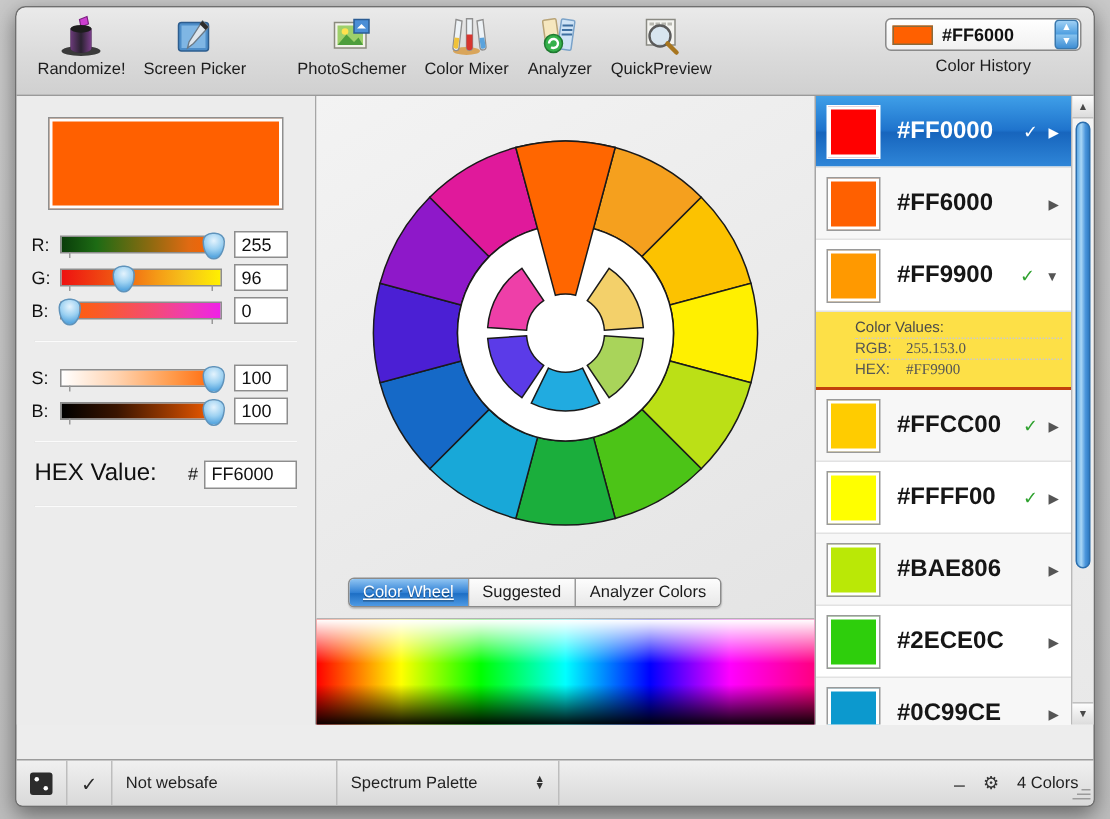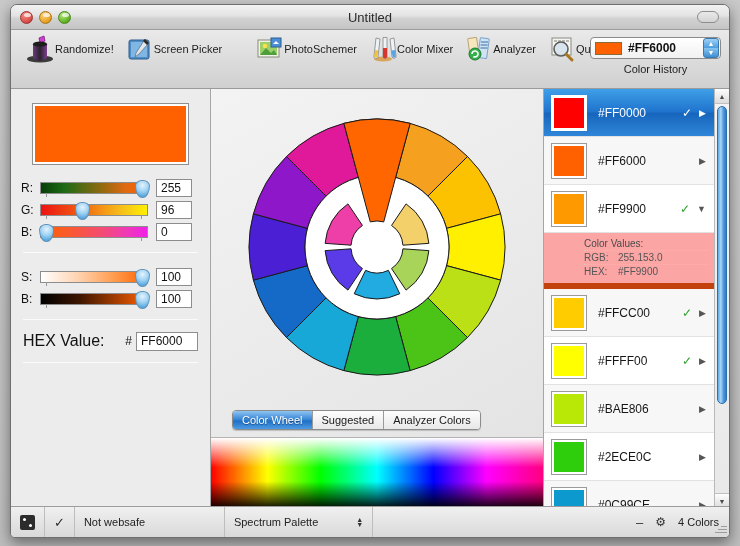--- a/index.html
+++ b/index.html
@@ -50,21 +50,21 @@
 
   
   #toolbar{
     height:59px;
     background:linear-gradient(180deg,#eaeaea 0%,#dcdcdc 50%,#d0d0d0 100%);
     border-bottom:1px solid #9a9a9a;
     display:flex; align-items:flex-start; position:relative;
   }
   .tb-item{
     width:auto; min-width:56px; padding:3px 6px 0;
-    display:flex; flex-direction:row; align-items:center; cursor:default;
+    display:flex; flex-direction:column; align-items:center; cursor:default;
   }
   .tb-item .ic{ height:31px; display:flex; align-items:center; justify-content:center;}
   .tb-item .lb{ font-size:11px; color:#1d1d1d; margin-top:1px; white-space:nowrap;}
   #tb-group-left{ display:flex; margin-left:8px; }
   #tb-group-mid{ display:flex; margin-left:22px; }
   #tb-right{ position:absolute; right:8px; top:7px; width:131px; text-align:center;}
   #combo{
     height:22px; display:flex; align-items:center;
     border:1px solid #8a8a8a; border-radius:4px;
     background:linear-gradient(180deg,#ffffff,#f1f1f1);
@@ -136,55 +136,55 @@
     background:linear-gradient(180deg,#ffffff,#ebebeb);
     box-shadow:0 1px 1px rgba(0,0,0,.18);
   }
   .tab{
     font-size:11px; color:#1a1a1a; padding:0 9px; display:flex;align-items:center;
     border-right:1px solid #9a9a9a; background:linear-gradient(180deg,#fdfdfd,#e8e8e8);
   }
   .tab:last-child{border-right:none;}
   .tab.active{
     background:linear-gradient(180deg,#8fc4f2,#2e7fd4 52%,#1d6ec4 54%,#4e9ae4);
-    color:#fff; text-shadow:0 1px 0 rgba(0,0,0,.35);
+    color:#fff; text-shadow:0 1px 0 rgba(0,0,0,.35);text-decoration:underline;
   }
   #spectrum{
     position:absolute; left:0; right:0; top:348px; bottom:0;
     border-top:1px solid #b3b3b3;
   }
   #spec-inner{position:absolute;inset:0;}
 
   
   #right{ width:185px; background:#fff; position:relative; display:flex; }
   #list{ width:170px; overflow:hidden; position:relative;}
   .row{
     height:48px; display:flex; align-items:center; padding:0 6px 0 8px;
     border-bottom:1px solid #e2e2e2; position:relative;
   }
   .row.alt{ background:#f7f7f7; }
   .row.sel{
     background:linear-gradient(180deg,#3f9fe8 0%,#1f74cd 48%,#1765bd 52%,#2f86d8 100%);
   }
   .sw{ width:34px;height:34px; border:2px solid #fff; outline:1px solid #9a9a9a; }
   .row.sel .sw{ outline-color:#fff; }
-  .rhex{ flex:1; margin-left:12px; font-size:12px; font-weight:normal; color:#161616; }
+  .rhex{ flex:1; margin-left:12px; font-size:16px; font-weight:bold; color:#161616; }
   .row.sel .rhex{ color:#fff; }
   .rmark{ display:flex; align-items:center; gap:7px; padding-right:2px;}
   .chk{ font-size:12px; color:#2ea12e; }
   .row.sel .chk{ color:#fff; }
   .tri{ font-size:9px; color:#555; }
   .row.sel .tri{ color:#fff; }
   .detail{
-    background:#fca5a5; padding:4px 6px 5px 40px; border-bottom:6px solid #c2410c;
+    background:#fde047; padding:4px 6px 5px 26px; border-bottom:2px solid #c2410c;
   }
   .dline{ font-size:10px; color:#4a4a4a; padding:1px 0; display:flex;}
   .dline.dotted{ border-top:1px dotted #c9c9c9; }
   .dk{ width:34px; color:#555; }
-  .dv{ color:#555; }
+  .dv{ color:#555;font-family:Liberation Serif, serif; }
   #scrollbar{
     width:15px; background:linear-gradient(180deg,#f4f4f4,#e8e8e8);
     border-left:1px solid #b9b9b9; position:relative;
   }
   .sb-arrow{
     position:absolute; left:0;right:0;height:15px;
     background:linear-gradient(180deg,#fdfdfd,#dcdcdc);
     display:flex;align-items:center;justify-content:center;font-size:7px;color:#4a4a4a;
     border-bottom:1px solid #c0c0c0;
   }
@@ -221,29 +221,20 @@
   #grip{position:absolute;right:2px;bottom:2px;width:13px;height:13px;}
   #grip i{position:absolute;background:#9b9b9b;height:1px;}
 </style>
 </head>
 <body>
 
 <div id="desktop"></div>
 
 <div id="window">
 
-  <div id="titlebar">
-    <div class="lights">
-      <div class="light l-close"></div>
-      <div class="light l-min"></div>
-      <div class="light l-zoom"></div>
-    </div>
-    <div id="win-title">Untitled</div>
-    <div id="tb-pill"></div>
-  </div>
 
   <div id="toolbar">
     <div id="tb-group-left">
       <div class="tb-item">
         <div class="ic">
           <svg width="30" height="28" viewBox="0 0 30 28">
             <path d="M14 3 l5 -2 l1 5 l-5 2 z" fill="#cc3fd0" stroke="#7d2180" stroke-width=".8"></path>
             <ellipse cx="15" cy="24" rx="13" ry="3.4" fill="#3b3b3b"></ellipse>
             <path d="M8 9 h14 v13 a7 3.4 0 0 1 -14 0 z" fill="#2b2b2b"></path>
             <path d="M8 9 h14 v13 a7 3.4 0 0 1 -14 0 z" fill="url(#hg)"></path>

